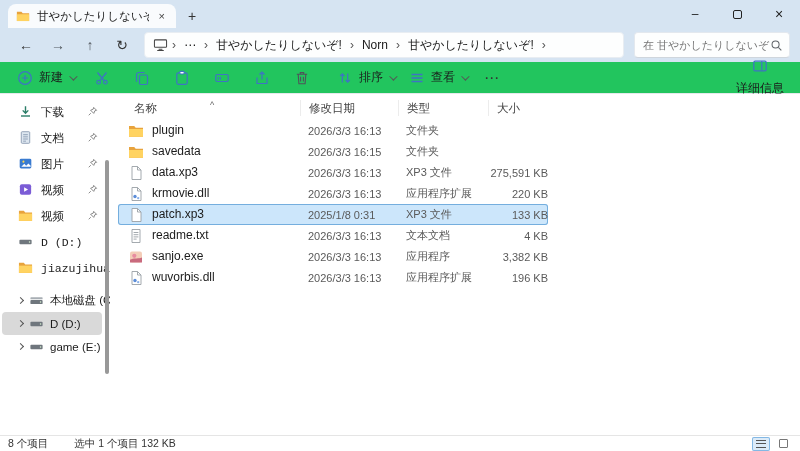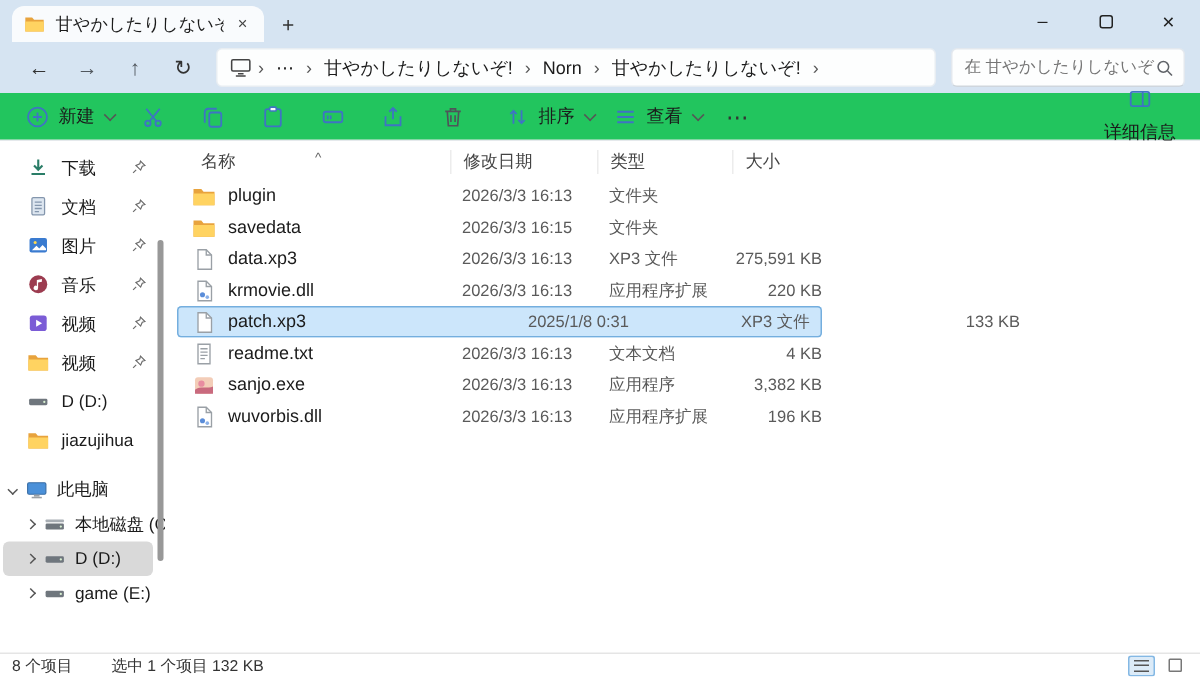--- a/index.html
+++ b/index.html
@@ -52,41 +52,41 @@
   .chev { width:6px; height:6px; border-right:1.3px solid #555; border-bottom:1.3px solid #555; transform:rotate(45deg) translateY(-2px); display:inline-block; }
   .tb-more { font-size:15px; color:#333; padding:0 10px; letter-spacing:1px; }
   .tb-right { margin-left:auto; display:flex; align-items:center; gap:6px; padding:4px 6px;flex-direction:column; }
 
   
   .main { flex:1; display:flex; overflow:hidden; }
   .sidebar { width:110px; flex-shrink:0; position:relative; padding-top:5px; overflow:hidden; }
   .side-item {
     height:26px; display:flex; align-items:center; gap:7px;
     margin:0 8px 0 6px; padding-left:12px; border-radius:4px; position:relative;
-    font-size:11.5px; white-space:nowrap;
+    font-size:11.5px; white-space:nowrap;font-family:Liberation Mono, monospace;
   }
   .side-item .pin { position:absolute; right:4px; top:7px; }
   .side-sep { height:8px; }
   .tree-item { height:23px; display:flex; align-items:center; gap:6px; margin:0 8px 0 2px; padding-left:4px; border-radius:4px; font-size:11.5px; white-space:nowrap; }
   .tree-item.child { padding-left:16px; }
   .tree-item.selected { background:#d9d9d9; }
   .tchev { width:5px; height:5px; border-right:1.1px solid #555; border-bottom:1.1px solid #555; display:inline-block; flex-shrink:0; }
   .tchev.right { transform:rotate(-45deg); }
   .tchev.down { transform:rotate(45deg); }
   .side-scrollbar { position:absolute; right:1px; top:66px; width:4px; height:214px; background:#989898; border-radius:2px; }
 
   
   .filearea { flex:1; padding:2px 8px 0 8px; background:#fff; overflow:hidden; }
   .listheader { display:grid; grid-template-columns:182px 98px 90px 68px; height:24px; align-items:center; color:#444; position:relative; width:438px; }
   .hcell { padding-left:8px; font-size:11.5px; position:relative; height:16px; line-height:16px; }
   .hcell.first { padding-left:16px; }
   .hcell + .hcell { border-left:1px solid #ececec; }
   .sort-caret { position:absolute; left:92px; top:-3px; font-size:9px; color:#666; }
   .row { display:grid; grid-template-columns:182px 98px 90px 68px; height:21px; align-items:center; width:430px; border-radius:3px; }
-  .row.selected { background:#cce6fb; box-shadow:inset 0 0 0 1px #74aede;gap:44px; }
+  .row.selected { background:#cce6fb; box-shadow:inset 0 0 0 1px #74aede; }
   .cell-name { display:flex; align-items:flex-start; gap:8px; padding-left:10px; overflow:hidden; white-space:nowrap; }
   .cell-date, .cell-type { color:#5a5a5a; font-size:11px; padding-left:8px; white-space:nowrap; }
   .cell-size { color:#5a5a5a; font-size:11px; text-align:right; padding-right:8px; white-space:nowrap; }
   .ficon { width:16px; height:16px; flex-shrink:0; display:inline-flex; }
 
   
   .statusbar { height:16px; border-top:1px solid #e5e5e5; display:flex; align-items:center; padding:0 8px; gap:26px; font-size:10.5px; color:#333; flex-shrink:0; background:#fff; }
   .status-right { margin-left:auto; display:flex; gap:4px; align-items:center; }
   .view-toggle { width:18px; height:14px; display:flex; align-items:center; justify-content:center; border-radius:2px; }
   .view-toggle.active { background:#dcebf8; box-shadow:inset 0 0 0 1px #84b8e4; }
@@ -298,35 +298,20 @@
         </span>
         <span>图片</span>
         <span class="pin ficon" style="width:11px;height:11px">
           <svg viewBox="0 0 14 14" width="11" height="11">
               <path d="M8.5 1.8 12.2 5.5 10 6.1 8.6 9.4 4.6 5.4 7.9 4z" fill="none" stroke="#6b6b6b" stroke-width="1"></path>
               <path d="M4.8 9.2 2.2 11.8" stroke="#6b6b6b" stroke-width="1"></path>
             </svg>
         </span>
       </div>
 
-      <div class="side-item">
-        <span class="ficon">
-          <svg viewBox="0 0 16 16" width="15" height="15">
-              <circle cx="8" cy="8" r="6.4" fill="#9c3c50"></circle>
-              <path d="M10.6 4.2 7 5v4.2a1.6 1.6 0 1 0 .9 1.4V6.8l2.7-.6z" fill="#fff"></path>
-            </svg>
-        </span>
-        <span>音乐</span>
-        <span class="pin ficon" style="width:11px;height:11px">
-          <svg viewBox="0 0 14 14" width="11" height="11">
-              <path d="M8.5 1.8 12.2 5.5 10 6.1 8.6 9.4 4.6 5.4 7.9 4z" fill="none" stroke="#6b6b6b" stroke-width="1"></path>
-              <path d="M4.8 9.2 2.2 11.8" stroke="#6b6b6b" stroke-width="1"></path>
-            </svg>
-        </span>
-      </div>
 
       <div class="side-item">
         <span class="ficon">
           <svg viewBox="0 0 16 16" width="15" height="15">
               <rect x="2" y="2.5" width="12" height="11" rx="2" fill="#7b5cd6"></rect>
               <path d="M6.5 5.5v5l4.2-2.5z" fill="#fff"></path>
             </svg>
         </span>
         <span>视频</span>
         <span class="pin ficon" style="width:11px;height:11px">
@@ -369,31 +354,20 @@
           <svg viewBox="0 0 16 16" width="15" height="15">
               <path d="M1 3h5.2l1.5 1.8H15v9H1z" fill="#e8a33d"></path>
               <path d="M1 6h14v7.8H1z" fill="#ffd361"></path>
             </svg>
         </span>
         <span>jiazujihua</span>
       </div>
 
       <div class="side-sep"></div>
 
-      <div class="tree-item">
-        <span class="tchev down"></span>
-        <span class="ficon" style="width:15px;height:15px">
-          <svg viewBox="0 0 16 16" width="15" height="15">
-              <rect x="1.5" y="3" width="13" height="8.2" rx="1" fill="#4a90d9" stroke="#3a6ea5" stroke-width=".8"></rect>
-              <rect x="6" y="11.5" width="4" height="1.4" fill="#9aa0a6"></rect>
-              <rect x="4.4" y="13" width="7.2" height="1.1" fill="#9aa0a6"></rect>
-            </svg>
-        </span>
-        <span>此电脑</span>
-      </div>
 
       <div class="tree-item child">
         <span class="tchev right"></span>
         <span class="ficon" style="width:15px;height:15px">
           <svg viewBox="0 0 16 16" width="15" height="15">
               <rect x="1.5" y="4.6" width="13" height="2" rx=".6" fill="#a8aeb4"></rect>
               <rect x="1.5" y="7.4" width="13" height="4.4" rx="1" fill="#6f767d"></rect>
               <circle cx="12.3" cy="9.6" r=".8" fill="#d9f2d2"></circle>
             </svg>
         </span>

